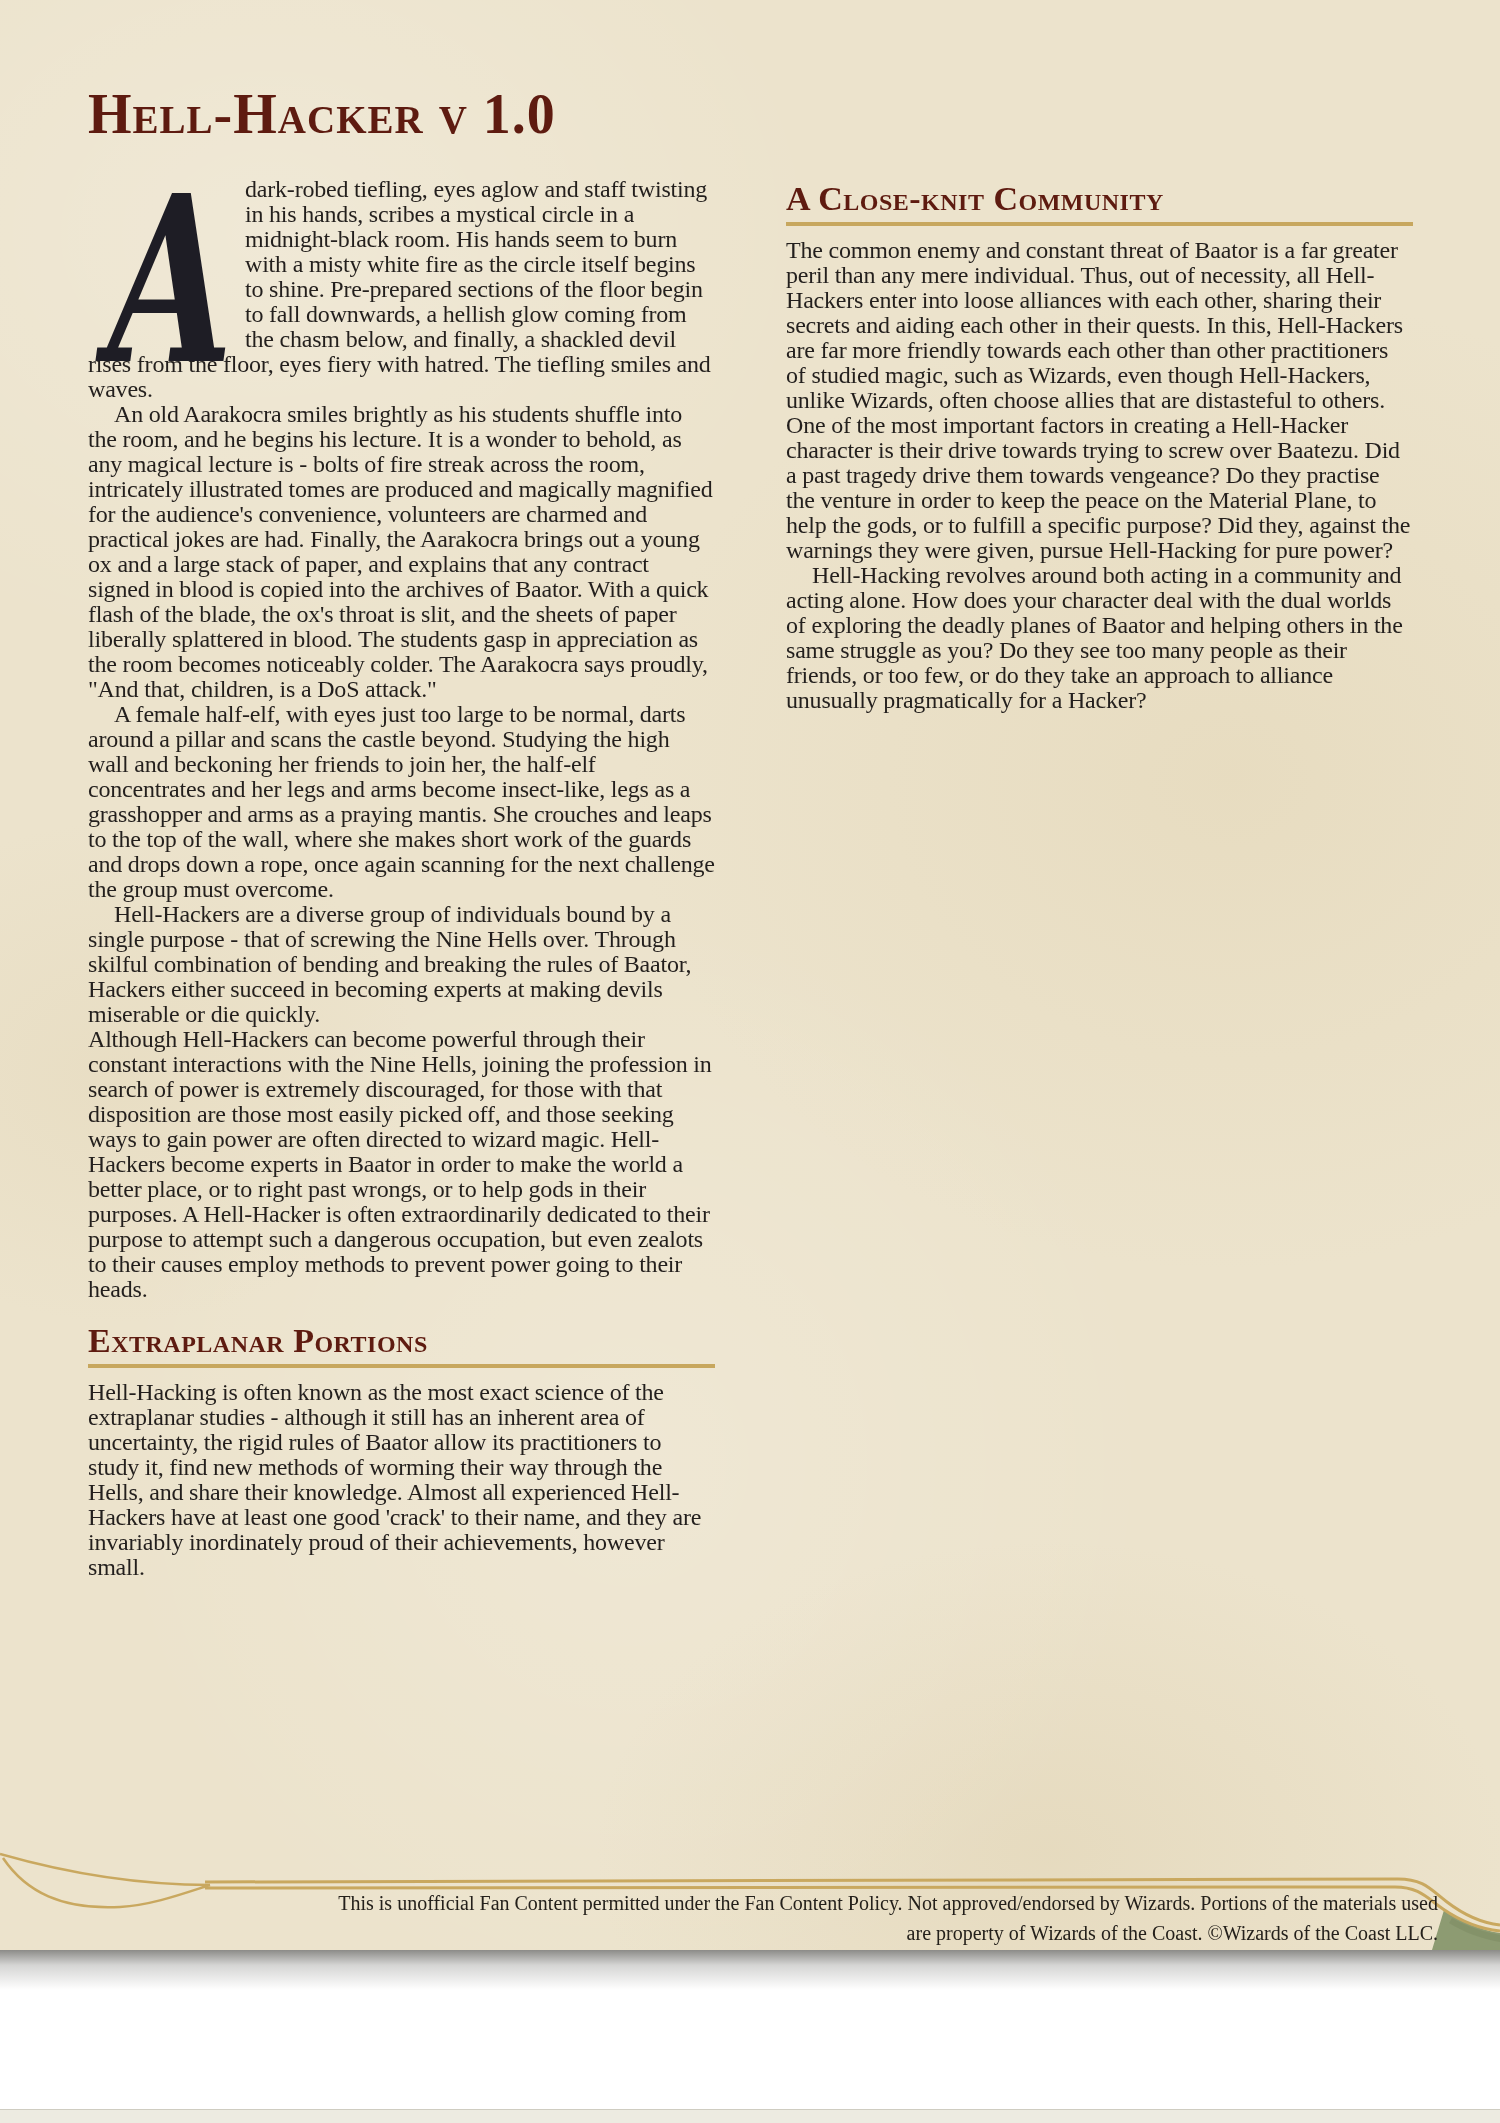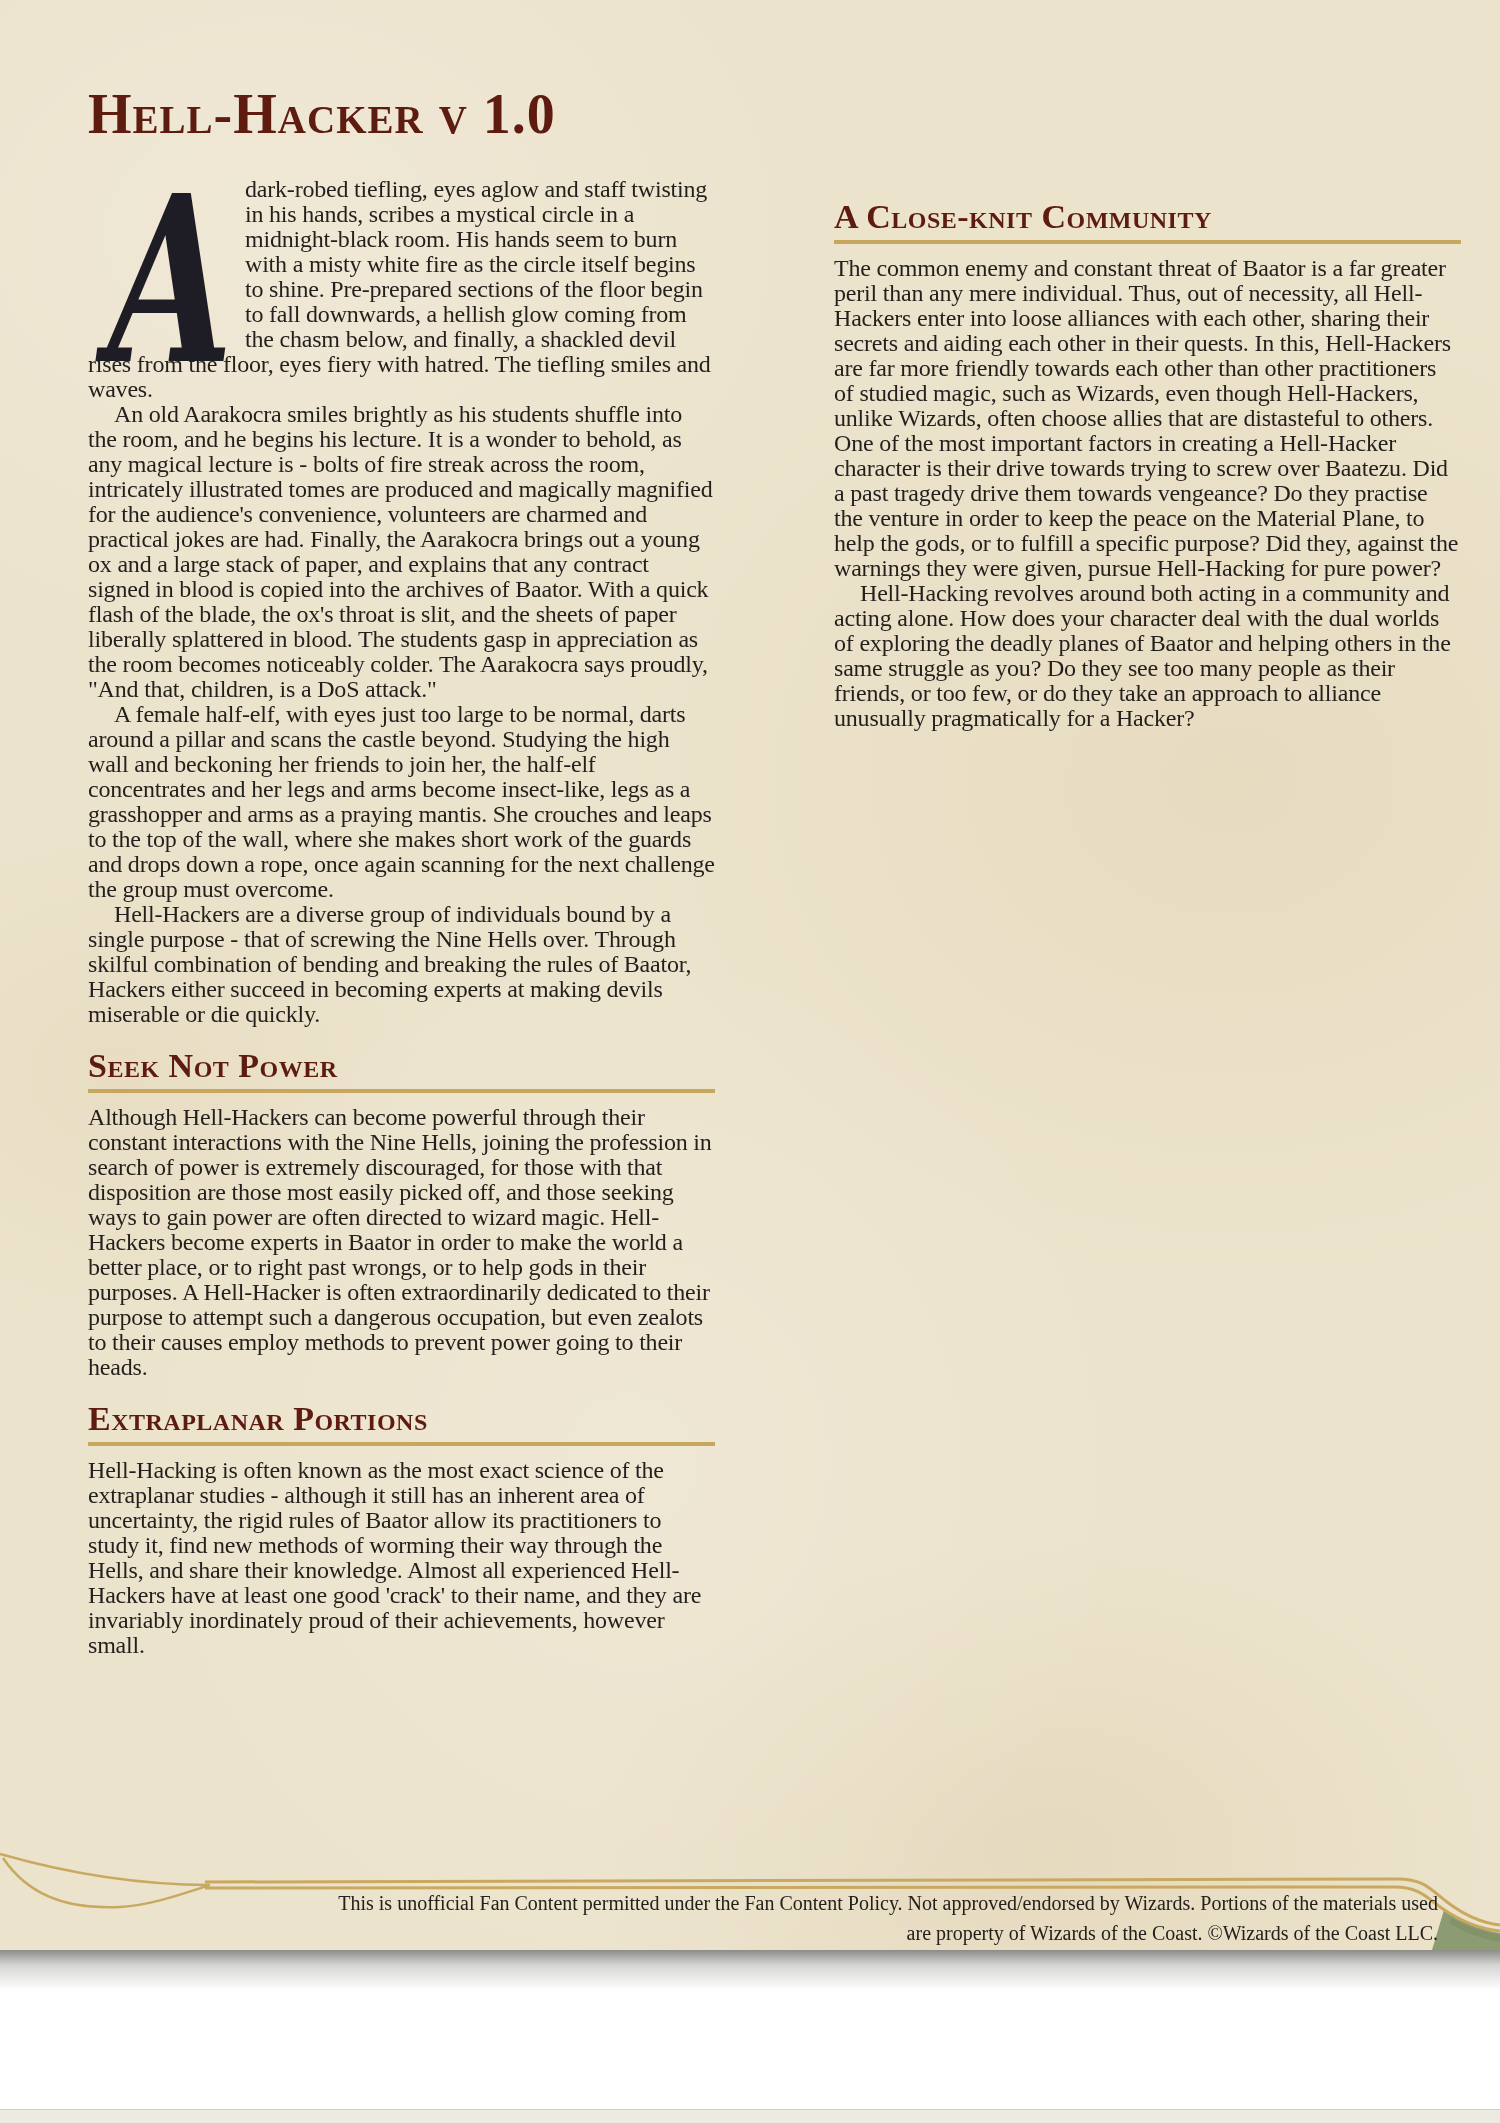--- a/index.html
+++ b/index.html
@@ -11,21 +11,21 @@
         background-image:
           radial-gradient(ellipse 900px 700px at 18% 12%, rgba(255,255,255,0.20), transparent 62%),
           radial-gradient(ellipse 1000px 820px at 82% 40%, rgba(219,202,162,0.28), transparent 60%),
           radial-gradient(ellipse 860px 900px at 42% 75%, rgba(255,255,255,0.16), transparent 62%),
           radial-gradient(ellipse 760px 520px at 70% 95%, rgba(211,193,152,0.25), transparent 60%),
           radial-gradient(ellipse 500px 420px at 8% 55%, rgba(216,199,160,0.20), transparent 60%);
         overflow:hidden;}
   
   .col{position:absolute;width:627px;color:#231f1d;font-size:24px;line-height:25px;letter-spacing:-0.2px;}
   .col-left{left:88px;top:86px;}
-  .col-right{left:786px;top:200px;margin-left:48px;}
+  .col-right{left:786px;top:182px;}
   .col p{margin:0;text-align:left;}
   .col p.indent{text-indent:26px;}
   h1.title{margin:0 0 35px 0;font-size:56px;line-height:56px;font-weight:bold;
            font-variant:small-caps;color:#5e1b10;letter-spacing:1px;}
   h2.section{margin:22px 0 12px 0;font-size:34px;line-height:1.0;font-weight:bold;
              font-variant:small-caps;color:#5e1b10;letter-spacing:0.5px;
              border-bottom:4px solid #c7a75e;padding-bottom:6px;}
   h2.section.first{margin-top:0;}
   
   .dropcap-box{float:left;width:157px;height:175px;position:relative;}
@@ -53,21 +53,20 @@
       <h1 class="title">Hell-Hacker v 1.0</h1>
 
       <p class="intro"><span class="dropcap-box">
             <span class="dropcap-glyph">A</span>
           </span><span>dark-robed tiefling, eyes aglow and staff twisting in his hands, scribes a mystical circle in a midnight-black room. His hands seem to burn with a misty white fire as the circle itself begins to shine. Pre-prepared sections of the floor begin to fall downwards, a hellish glow coming from the chasm below, and finally, a shackled devil rises from the floor, eyes fiery with hatred. The tiefling smiles and waves.</span></p>
 
       <p class="indent">An old Aarakocra smiles brightly as his students shuffle into the room, and he begins his lecture. It is a wonder to behold, as any magical lecture is - bolts of fire streak across the room, intricately illustrated tomes are produced and magically magnified for the audience's convenience, volunteers are charmed and practical jokes are had. Finally, the Aarakocra brings out a young ox and a large stack of paper, and explains that any contract signed in blood is copied into the archives of Baator. With a quick flash of the blade, the ox's throat is slit, and the sheets of paper liberally splattered in blood. The students gasp in appreciation as the room becomes noticeably colder. The Aarakocra says proudly, "And that, children, is a DoS attack."</p>
       <p class="indent">A female half-elf, with eyes just too large to be normal, darts around a pillar and scans the castle beyond. Studying the high wall and beckoning her friends to join her, the half-elf concentrates and her legs and arms become insect-like, legs as a grasshopper and arms as a praying mantis. She crouches and leaps to the top of the wall, where she makes short work of the guards and drops down a rope, once again scanning for the next challenge the group must overcome.</p>
       <p class="indent">Hell-Hackers are a diverse group of individuals bound by a single purpose - that of screwing the Nine Hells over. Through skilful combination of bending and breaking the rules of Baator, Hackers either succeed in becoming experts at making devils miserable or die quickly.</p>
 
-      <h2 class="section">Seek Not Power</h2>
       <p>Although Hell-Hackers can become powerful through their constant interactions with the Nine Hells, joining the profession in search of power is extremely discouraged, for those with that disposition are those most easily picked off, and those seeking ways to gain power are often directed to wizard magic. Hell-Hackers become experts in Baator in order to make the world a better place, or to right past wrongs, or to help gods in their purposes. A Hell-Hacker is often extraordinarily dedicated to their purpose to attempt such a dangerous occupation, but even zealots to their causes employ methods to prevent power going to their heads.</p>
 
       <h2 class="section">Extraplanar Portions</h2>
       <p>Hell-Hacking is often known as the most exact science of the extraplanar studies - although it still has an inherent area of uncertainty, the rigid rules of Baator allow its practitioners to study it, find new methods of worming their way through the Hells, and share their knowledge. Almost all experienced Hell-Hackers have at least one good 'crack' to their name, and they are invariably inordinately proud of their achievements, however small.</p>
     </div>
 
     <div class="col col-right">
       <h2 class="section first">A Close-knit Community</h2>
       <p>The common enemy and constant threat of Baator is a far greater peril than any mere individual. Thus, out of necessity, all Hell-Hackers enter into loose alliances with each other, sharing their secrets and aiding each other in their quests. In this, Hell-Hackers are far more friendly towards each other than other practitioners of studied magic, such as Wizards, even though Hell-Hackers, unlike Wizards, often choose allies that are distasteful to others.</p>
 

